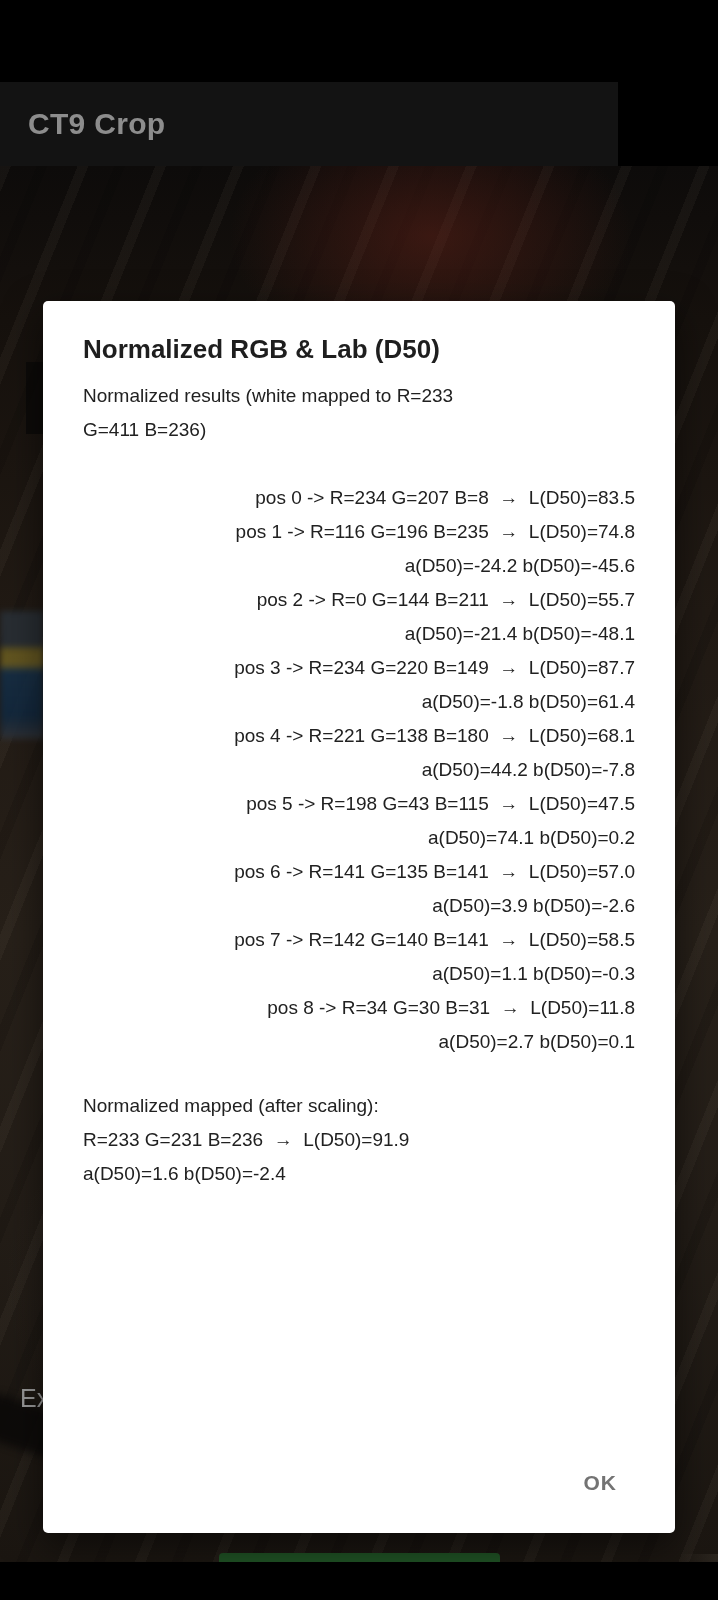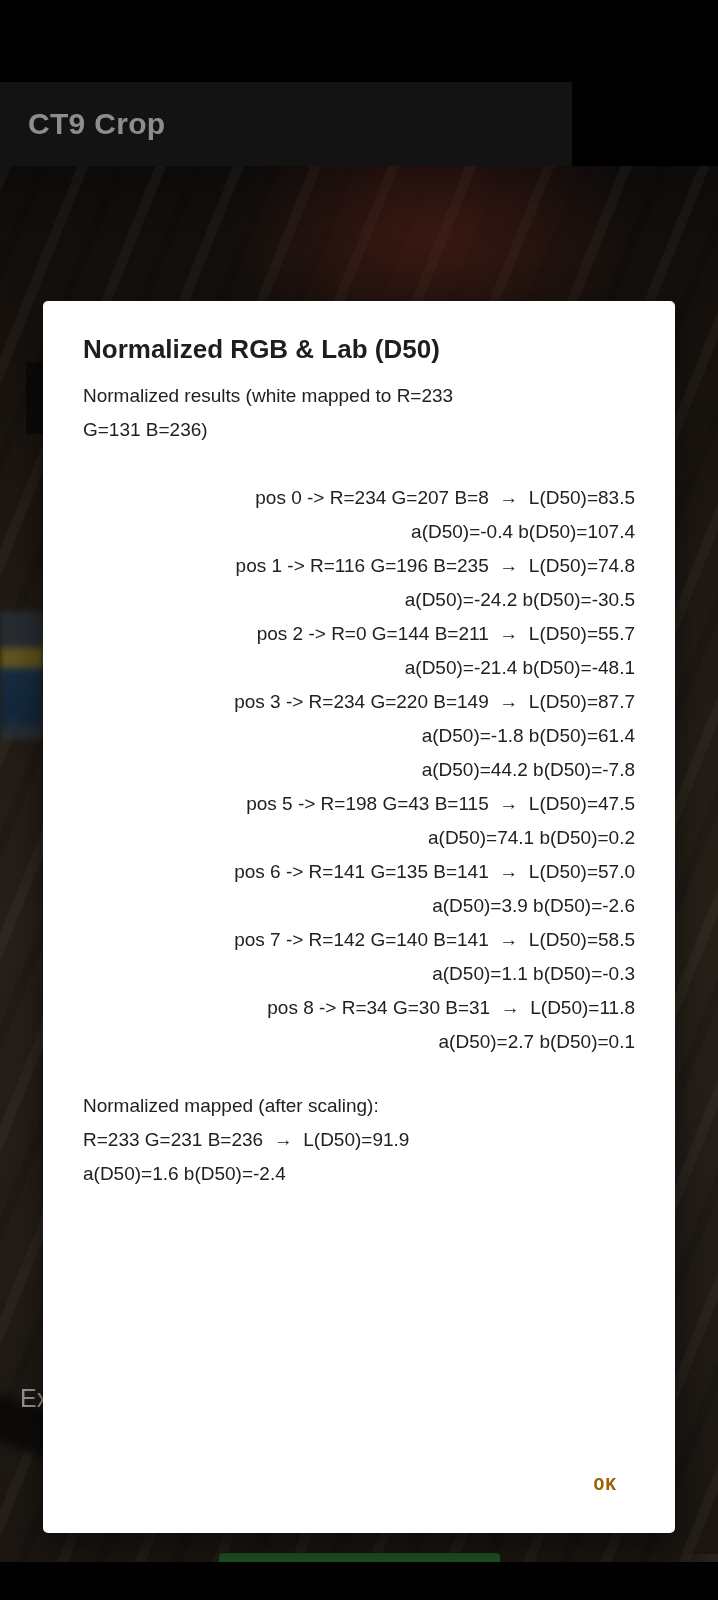--- a/index.html
+++ b/index.html
@@ -5,21 +5,21 @@
   html,body { margin:0; padding:0; background:#000; }
   .screen {
     position:relative; width:718px; height:1600px; overflow:hidden;
     background:#000; font-family:"Liberation Sans", sans-serif;
     -webkit-font-smoothing:antialiased;
   }
 
   
   .status-bar { position:absolute; left:0; top:0; width:718px; height:82px; background:#000; }
   .app-bar {
-    position:absolute; left:0; top:82px; width:572px; height:84px;
+    position:absolute; left:0; top:82px; width:618px; height:84px;
     background:#131313; display:flex; align-items:center;
     padding-left:28px; box-sizing:border-box;
   }
   .app-bar-title { color:#8d8d8d; font-size:30px; font-weight:700; letter-spacing:.3px; }
 
   .camera {
     position:absolute; left:0; top:166px; width:718px; height:1396px;
     background:
       radial-gradient(280px 180px at 60% 5%, rgba(115,38,26,.42), rgba(115,38,26,0) 72%),
       radial-gradient(430px 310px at 42% 80%, rgba(150,135,112,.10), rgba(0,0,0,0) 70%),
@@ -76,22 +76,22 @@
     box-sizing:border-box; padding:30px 40px 0 40px;
   }
   .dialog-title { font-size:26px; line-height:36px; font-weight:700; color:#1e1e1e; }
   .dialog-body  { margin-top:12px; font-size:19px; line-height:34px; color:#212121; }
   .line { white-space:pre-wrap; }
   .entries { margin-top:34px;text-align:right; }
   .white-section { margin-top:30px; }
   .ok-button {
     position:absolute; right:44px; bottom:28px;
     background:none; border:none; cursor:pointer;
-    color:#a16207; font-size:18px; font-weight:700; letter-spacing:1px;
-    padding:10px 14px; font-family:Liberation Mono, monospace;
+    color:#737373; font-size:21px; font-weight:700; letter-spacing:1px;
+    padding:10px 14px; font-family:Liberation Sans, sans-serif;
   }
 </style>
 </head>
 <body>
 
 <div class="screen">
 
   <div class="status-bar"></div>
 
   <div class="app-bar">
@@ -114,40 +114,40 @@
     <button class="capture-btn">CAPTURE</button>
   </div>
 
   <div class="nav-bar"></div>
 
   <div class="dialog">
     <div class="dialog-title">Normalized RGB &amp; Lab (D50)</div>
 
     <div class="dialog-body">
       <div class="line">Normalized results (white mapped to R=233</div>
-      <div class="line">G=131 B=236)</div>
+      <div class="line">G=411 B=236)</div>
 
       <div class="entries">
         <div>
           <div class="line">pos 0 -&gt; R=234 G=207 B=8  →  L(D50)=83.5</div>
-          <div class="line">a(D50)=-0.4 b(D50)=107.4</div>
         </div>
         <div>
           <div class="line">pos 1 -&gt; R=116 G=196 B=235  →  L(D50)=74.8</div>
-          <div class="line">a(D50)=-24.2 b(D50)=-30.5</div>
+          <div class="line">a(D50)=-24.2 b(D50)=-45.6</div>
         </div>
         <div>
           <div class="line">pos 2 -&gt; R=0 G=144 B=211  →  L(D50)=55.7</div>
           <div class="line">a(D50)=-21.4 b(D50)=-48.1</div>
         </div>
         <div>
           <div class="line">pos 3 -&gt; R=234 G=220 B=149  →  L(D50)=87.7</div>
           <div class="line">a(D50)=-1.8 b(D50)=61.4</div>
         </div>
         <div>
+          <div class="line">pos 4 -&gt; R=221 G=138 B=180  →  L(D50)=68.1</div>
           <div class="line">a(D50)=44.2 b(D50)=-7.8</div>
         </div>
         <div>
           <div class="line">pos 5 -&gt; R=198 G=43 B=115  →  L(D50)=47.5</div>
           <div class="line">a(D50)=74.1 b(D50)=0.2</div>
         </div>
         <div>
           <div class="line">pos 6 -&gt; R=141 G=135 B=141  →  L(D50)=57.0</div>
           <div class="line">a(D50)=3.9 b(D50)=-2.6</div>
         </div>

